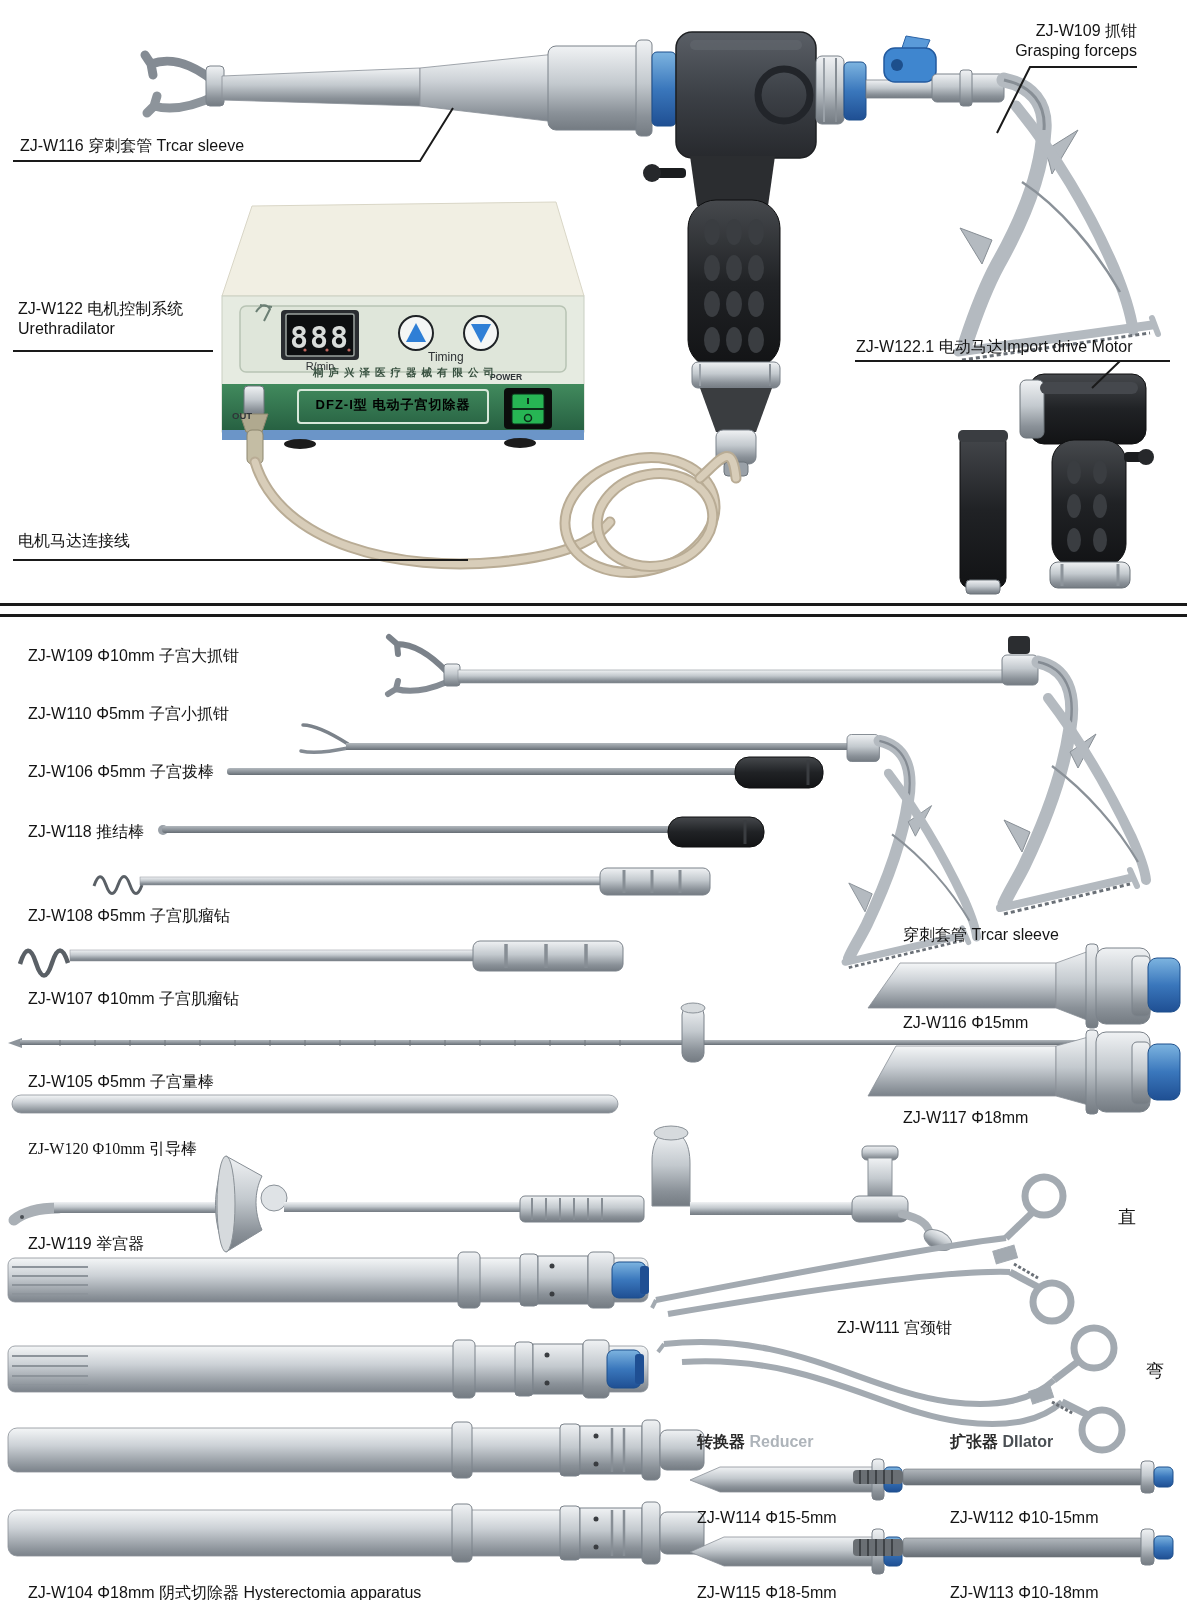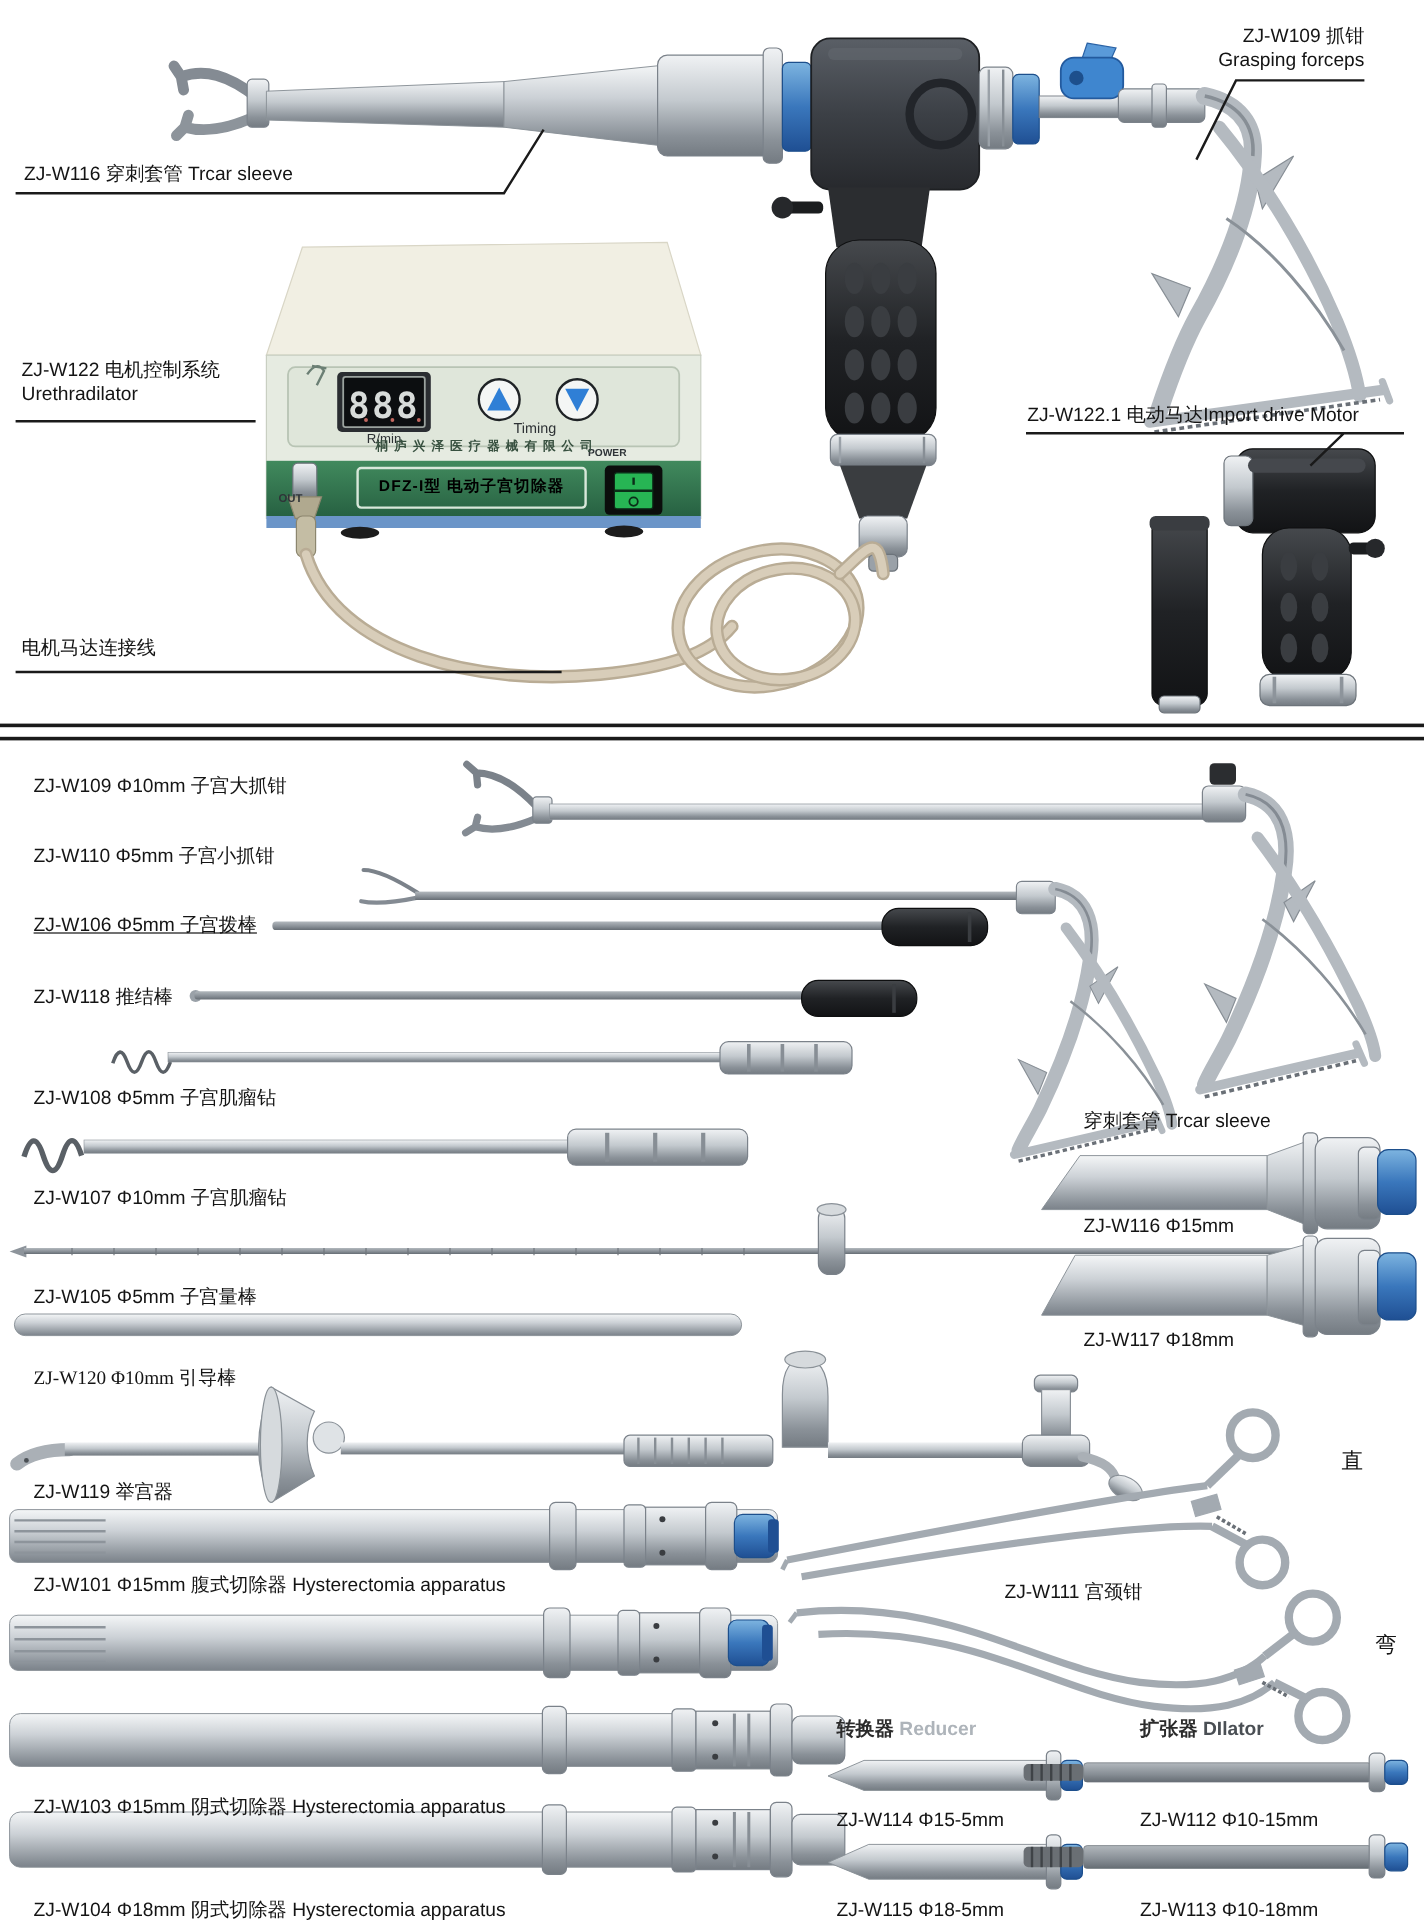--- a/index.html
+++ b/index.html
@@ -493,29 +493,27 @@
 
 <div class="lbl" style="left:281px;top:360px;width:78px;text-align:center;font-size:11px;color:#2d3134;">R/min</div>
 <div class="lbl" style="left:232px;top:366px;font-size:9.5px;font-weight:bold;color:#2f3438;margin-top:44px;">OUT</div>
 <div class="lbl" style="left:428px;top:350px;font-size:12px;color:#2d3134;">Timing</div>
 <div class="lbl" style="left:490px;top:372px;font-size:8.5px;font-weight:bold;color:#2f3438;">POWER</div>
 <div class="lbl" style="left:276px;top:366px;width:260px;text-align:center;font-size:10.5px;font-weight:bold;color:#37503f;letter-spacing:5px;">桐庐兴泽医疗器械有限公司</div>
 <div class="lbl" style="left:298px;top:397px;width:190px;text-align:center;font-size:13px;font-weight:bold;color:#000000;letter-spacing:1px;">DFZ-I型  电动子宫切除器</div>
 
 <div class="lbl" style="left:28px;top:646px;">ZJ-W109 Φ10mm 子宫大抓钳</div>
 <div class="lbl" style="left:28px;top:704px;">ZJ-W110 Φ5mm 子宫小抓钳</div>
-<div class="lbl" style="left:28px;top:762px;text-decoration:underline;">ZJ-W106 Φ5mm 子宫拨棒</div>
+<div class="lbl" style="left:28px;top:762px;">ZJ-W106 Φ5mm 子宫拨棒</div>
 <div class="lbl" style="left:28px;top:822px;">ZJ-W118  推结棒</div>
 <div class="lbl" style="left:28px;top:906px;">ZJ-W108 Φ5mm 子宫肌瘤钻</div>
 <div class="lbl" style="left:28px;top:989px;">ZJ-W107 Φ10mm 子宫肌瘤钻</div>
 <div class="lbl" style="left:28px;top:1072px;">ZJ-W105 Φ5mm 子宫量棒</div>
 <div class="lbl" style="left:28px;top:1139px;font-family:Liberation Serif, serif;">ZJ-W120 Φ10mm 引导棒</div>
 <div class="lbl" style="left:28px;top:1234px;">ZJ-W119 举宫器</div>
-<div class="lbl" style="left:28px;top:1312px;">ZJ-W101 Φ15mm 腹式切除器 Hysterectomia apparatus</div>
-<div class="lbl" style="left:28px;top:1497px;">ZJ-W103 Φ15mm 阴式切除器 Hysterectomia apparatus</div>
 <div class="lbl" style="left:28px;top:1583px;">ZJ-W104 Φ18mm 阴式切除器 Hysterectomia apparatus</div>
 
 <div class="lbl" style="left:903px;top:925px;">穿刺套管 Trcar sleeve</div>
 <div class="lbl" style="left:903px;top:1013px;">ZJ-W116 Φ15mm</div>
 <div class="lbl" style="left:903px;top:1108px;">ZJ-W117 Φ18mm</div>
 <div class="lbl big-cn" style="left:1118px;top:1206px;">直</div>
 <div class="lbl" style="left:837px;top:1318px;">ZJ-W111 宫颈钳</div>
 <div class="lbl big-cn" style="left:1146px;top:1360px;">弯</div>
 
 <div class="lbl two-tone" style="left:697px;top:1432px;font-weight:bold;">

